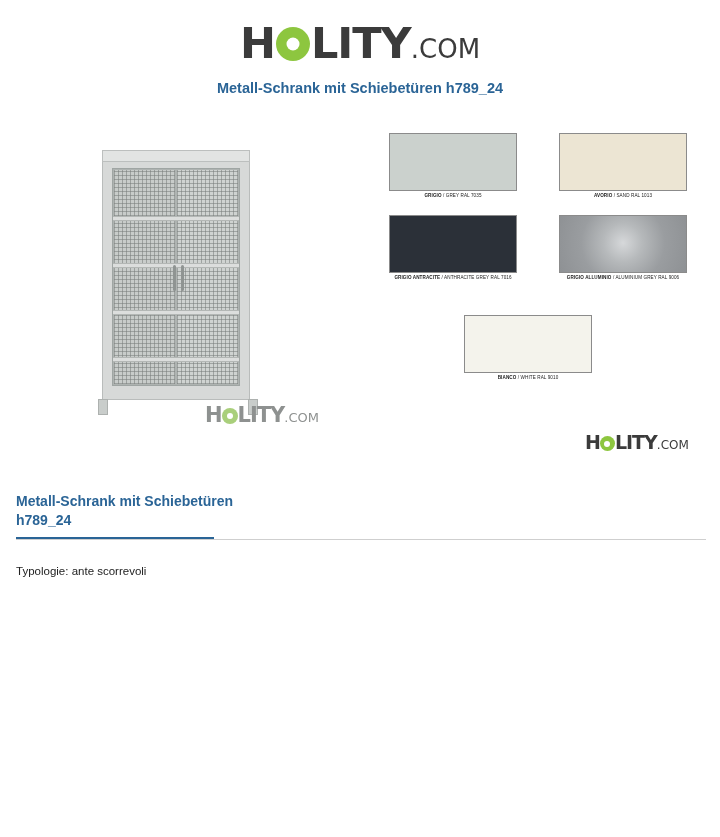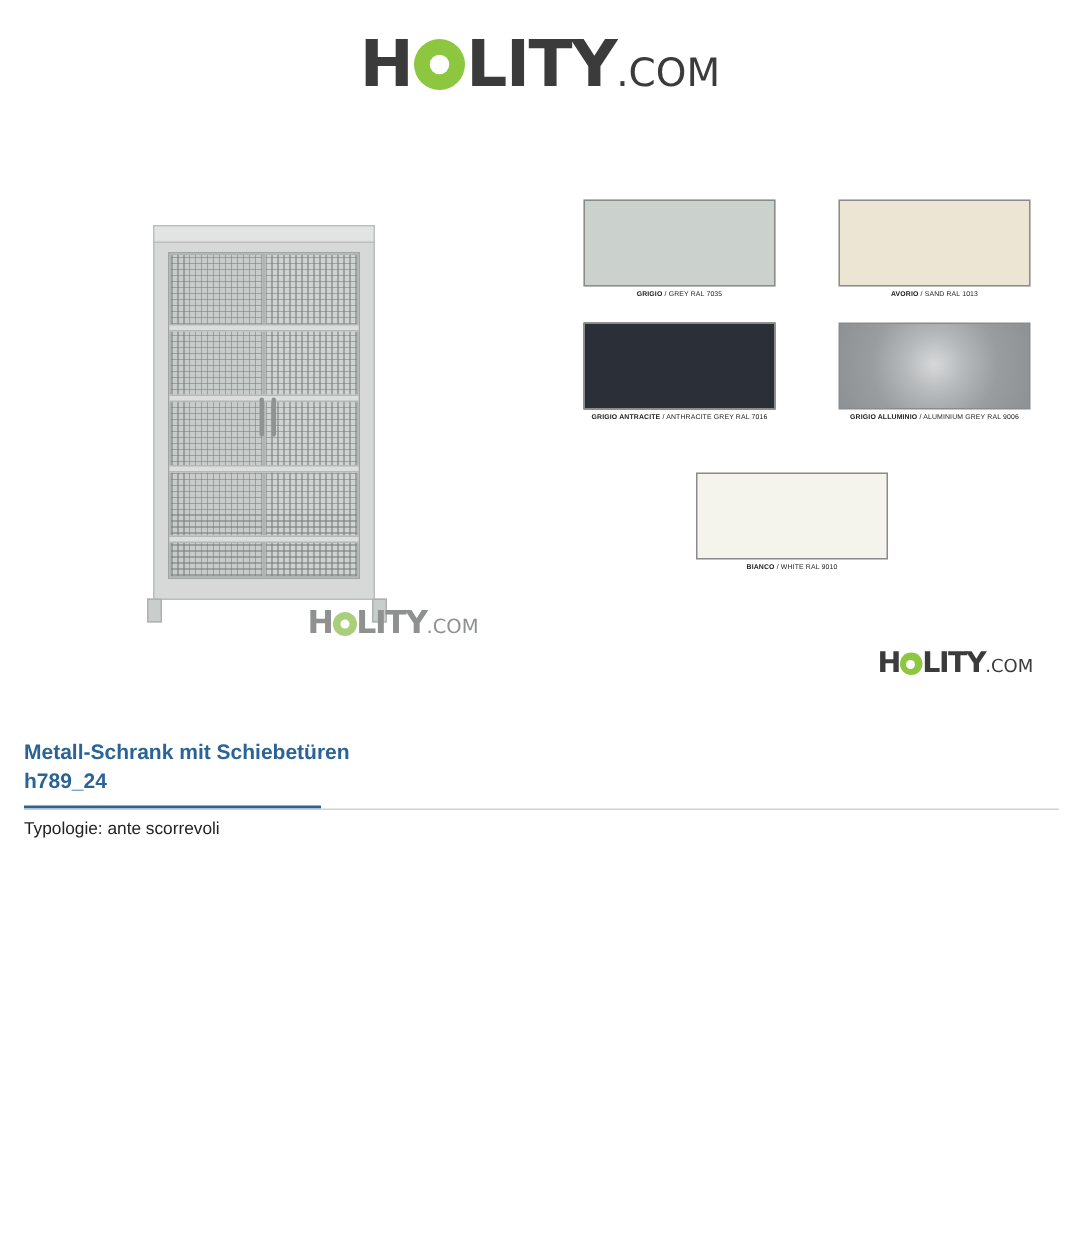--- a/index.html
+++ b/index.html
@@ -240,36 +240,37 @@
     height: 2px;
     background: #2a6496;
   }
   .info-sep {
     margin-top: 0;
     width: 690px;
     height: 1px;
     background: #cfcfcf;
   }
   .info-spec {
-    margin-top: 7px;
+    margin-top: 25px;
     font-size: 11.5px;
     color: #222;
   }
 </style>
 </head>
 <body>
 
 <div class="page">
 
   <div class="logo-top">
     <span class="logo">
       <span class="lg-h">H</span><span class="logo-ring"></span><span class="lg-rest">LITY</span><span class="lg-com">.COM</span>
     </span>
   </div>
 
+  <div class="title-main">Metall-Schrank mit Schiebetüren h789_24</div>
 
   <div class="product-area">
     <div class="cabinet">
       <div class="cab-body"></div>
       <div class="cab-top"></div>
       <div class="cab-inner">
         <div class="cab-door left"></div>
         <div class="cab-door right"></div>
         <div class="cab-shelf" style="top:47px"></div>
         <div class="cab-shelf" style="top:94px"></div>

